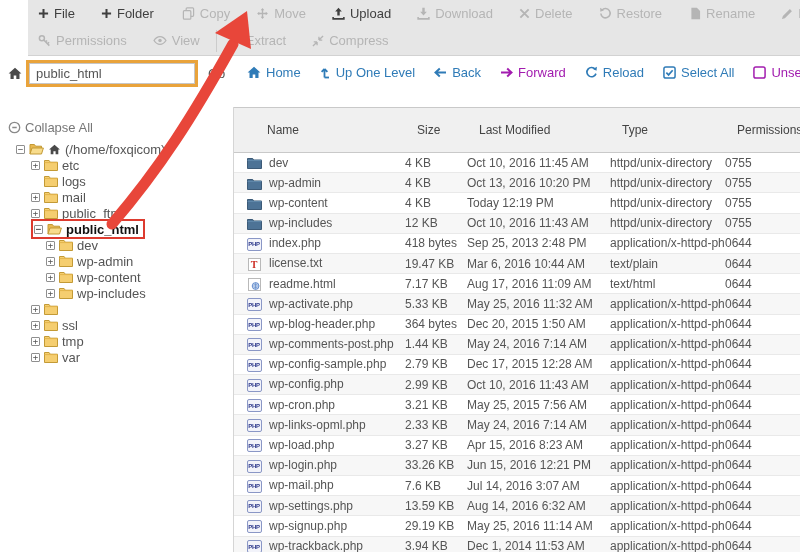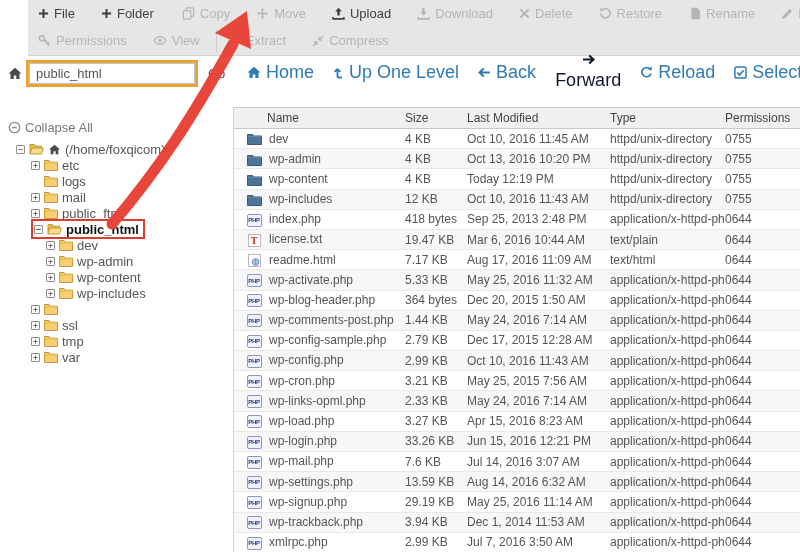--- a/index.html
+++ b/index.html
@@ -37,23 +37,23 @@
     background:none; border:none; font-size:13px; color:#555; cursor:pointer;
     font-family:inherit; padding:2px 4px;
   }
 
   
   .navbar { position:absolute; left:247px; top:61px; width:553px; z-index:5; }
   .nav-row { display:flex; align-items:center; height:22px; }
   .nav-row2 { display:flex; align-items:center; height:22px; margin-top:3px; }
   .nav-item {
     display:inline-flex; align-items:center; gap:5px; margin-right:19px;
-    font-size:18px; color:#2f7bb7; cursor:pointer; white-space:nowrap;
-  }
-  .nav-item.disabled { color:#0f172a; cursor:default;flex-direction:column; }
+    font-size:13px; color:#2f7bb7; cursor:pointer; white-space:nowrap;
+  }
+  .nav-item.disabled { color:#a21caf; cursor:default; }
   .nav-sep { width:1px; height:20px; background:#d0d0d0; margin:0 14px 0 -5px; }
 
   
   .sidebar { position:absolute; left:8px; top:118px; width:222px; bottom:0; overflow:hidden; z-index:4; }
   .collapse-all { display:flex; align-items:center; gap:4px; font-size:13px; color:#777; cursor:pointer; height:18px; }
   .tree { margin-top:5px; }
   .tree-item {
     display:flex; align-items:center; height:16px; font-size:13px; color:#555;
     cursor:pointer; width:max-content; white-space:nowrap;
   }
@@ -69,21 +69,21 @@
   
   .filetable {
     position:absolute; left:233px; top:107px; right:0; bottom:0;
     border-left:1px solid #d5d5d5; overflow:hidden; z-index:3;
   }
   table { border-collapse:collapse; table-layout:fixed; width:567px; }
   col.c-name { width:171px; } col.c-size { width:62px; } col.c-mod { width:143px; }
   col.c-type { width:115px; } col.c-perm { width:76px; }
   thead th {
     background:#f0f0f0; border-top:1px solid #c9c9c9; border-bottom:1px solid #c9c9c9;
-    height:20px; font-size:12px; font-weight:400; color:#444; text-align:left; padding:0; cursor:pointer;
+    height:20px; font-size:12px; font-weight:400; color:#444; text-align:left; padding:12px; cursor:pointer;
     white-space:nowrap; overflow:hidden;
   }
   thead th.h-name { padding-left:33px; }
   tbody tr { height:20.19px; cursor:pointer; }
   tbody tr:nth-child(even) { background:#f7f7f7; }
   tbody td {
     font-size:12px; color:#555; padding:0; border-bottom:1px solid #e9e9e9;
     white-space:nowrap; overflow:hidden; vertical-align:middle;
   }
   td.name-cell { padding-left:12px; }

